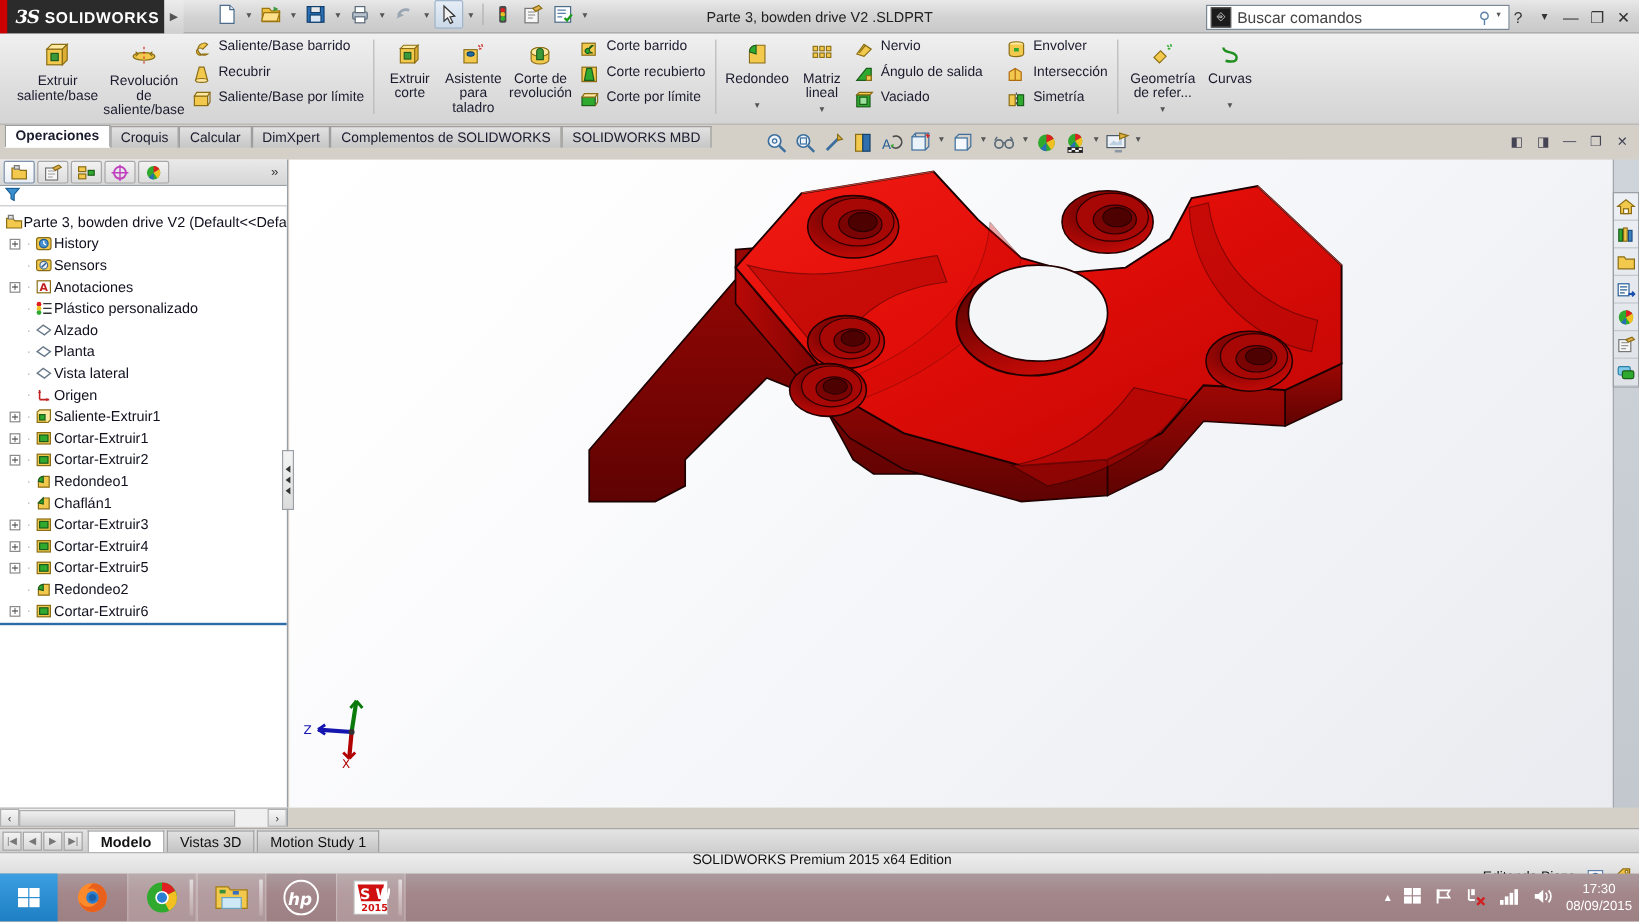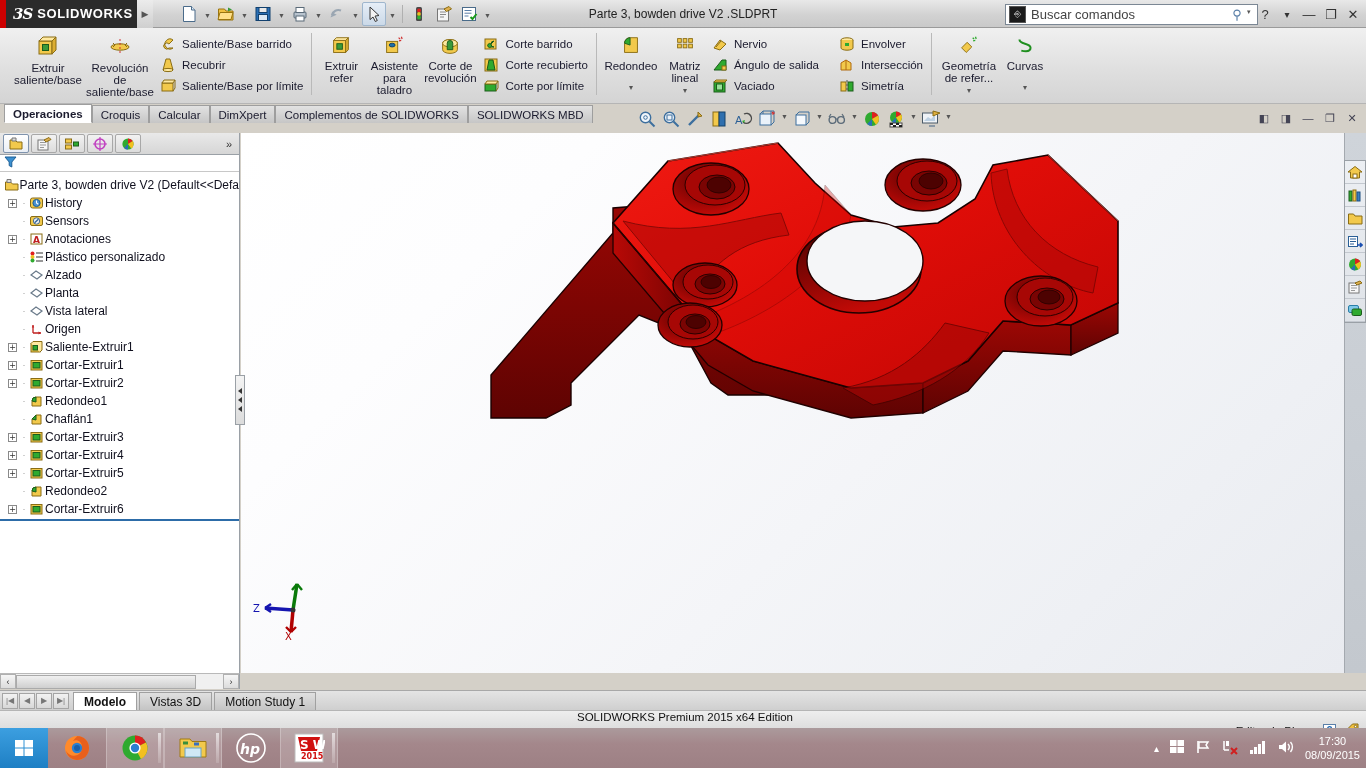--- a/index.html
+++ b/index.html
@@ -12,21 +12,21 @@
     color: #1a1a2e;
     background: #d4d0c8;
   }
   #app { position: relative; width: 1366px; height: 768px; }
 
   
   .titlebar {
     position: absolute; left: 0; top: 0; width: 1366px; height: 28px;
     background: linear-gradient(#e8e8e8, #d2d2d2 55%, #c9c9c9);
     border-bottom: 1px solid #9a9a9a;
-    display: flex; align-items: center;
+    display: flex; align-items: flex-start;
   }
   .sw-logo {
     width: 137px; height: 28px;
     background: #2b2b2b;
     border-left: 6px solid #cc0000;
     display: flex; align-items: center; gap: 5px;
     padding-left: 7px;
     color: #fff;
   }
   .sw-logo .ds {
@@ -96,21 +96,21 @@
     content: ""; position: absolute; left: 0; top: 5px; bottom: 8px; width: 1px; background: #b9b9b9;
   }
   .bigbtn {
     width: 72px; display: flex; flex-direction: column; align-items: center;
     padding-top: 4px; text-align: center; line-height: 12px; font-size: 11.5px; color: #1b1b2e;
   }
   .bigbtn .ic { margin-bottom: 2px; }
   .bigbtn .cv { color: #555; font-size: 8px; margin-top: 1px; }
   .smalllist { display: flex; flex-direction: column; justify-content: flex-start; padding-top: 3px; }
   .smallbtn {
-    display: flex; align-items: center; gap: 6px; height: 21px;
+    display: flex; align-items: flex-start; gap: 6px; height: 21px;
     font-size: 11.5px; color: #1b1b2e; padding: 0 4px; white-space: nowrap;
   }
 
   
   .ic { display: inline-block; line-height: 0; }
 
   
   .cmdtabs {
     position: absolute; left: 0; top: 104px; height: 19px;
     display: flex; align-items: flex-end; padding-left: 4px; gap: 0;
@@ -418,21 +418,21 @@
       <div class="bigbtn" style="width:52px">
         <span class="ic">
           <svg width="24" height="24" viewBox="0 0 26 26">
               <rect x="5" y="7" width="13" height="13" fill="#f2c94c" stroke="#8a6d14"></rect>
               <path d="M5 7l3-3h13l-3 3z" fill="#ffe9a0" stroke="#8a6d14"></path>
               <path d="M18 20l3-3V4l-3 3z" fill="#dcae33" stroke="#8a6d14"></path>
               <rect x="8.5" y="10.5" width="6" height="6" fill="#3a9a3a" stroke="#1c5c1c"></rect>
             </svg>
         </span>
         <span>Extruir</span>
-        <span>refer</span>
+        <span>corte</span>
       </div>
       <div class="bigbtn" style="width:54px">
         <span class="ic">
           <svg width="24" height="24" viewBox="0 0 26 26">
               <rect x="5" y="8" width="12" height="12" fill="#f2c94c" stroke="#8a6d14"></rect>
               <ellipse cx="11" cy="12" rx="3.2" ry="2" fill="#1e6fa8" stroke="#0e3f68"></ellipse>
               <path d="M18 4l1.6 1.6M21 3l.8 2.4M18.5 7.5l2.3-.6" stroke="#d03030" stroke-width="1.3"></path>
             </svg>
         </span>
         <span>Asistente</span>

